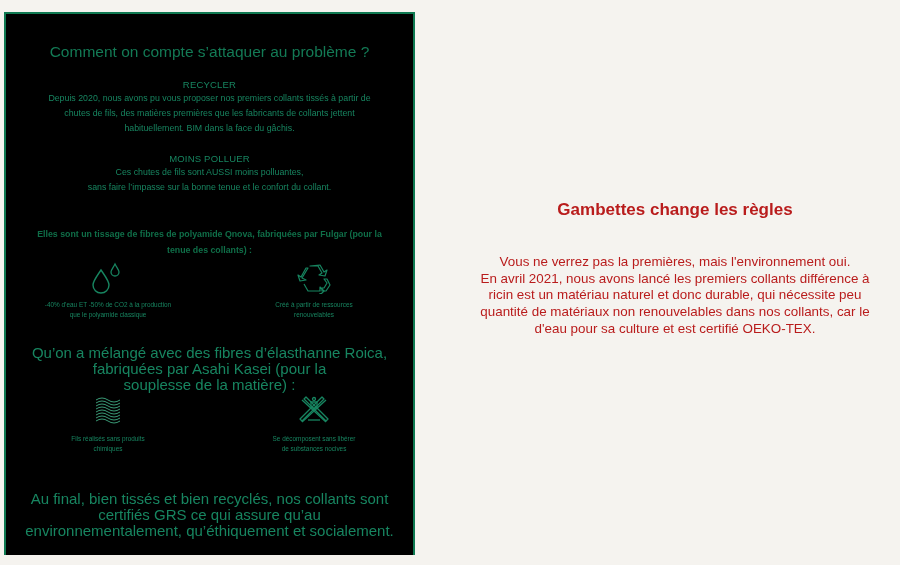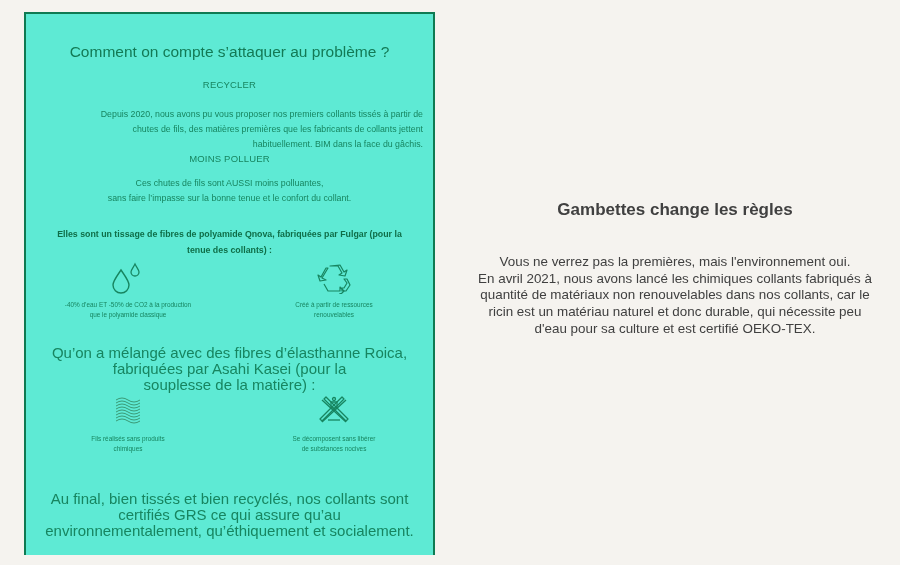--- a/index.html
+++ b/index.html
@@ -1,48 +1,48 @@
 <!DOCTYPE html>
 <html><head>
 <meta charset="utf-8">
 <style>
   html,body{margin:0;padding:0;}
   body{width:900px;height:565px;background:#f5f3ef;position:relative;overflow:hidden;font-family:"Liberation Sans",sans-serif;}
-  .card{position:absolute;left:24px;top:12px;width:407px;height:541px;background:#5eead4;border-left:2px solid #0f7a52;border-right:2px solid #0f7a52;border-top:2px solid #0f7a52;box-sizing:content-box;color:#178560;text-align:center;}
+  .card{position:absolute;left:4px;top:12px;width:407px;height:541px;background:#000000;border-left:2px solid #0f7a52;border-right:2px solid #0f7a52;border-top:2px solid #0f7a52;box-sizing:content-box;color:#178560;text-align:center;}
   .title{position:absolute;left:0;right:0;top:29px;font-size:15.5px;color:#137a55;}
   .sec-h{font-size:9.5px;letter-spacing:0.2px;}
   .p{font-size:8.8px;line-height:15px;}
   .blk{position:absolute;left:10px;right:10px;}
   .bold{font-weight:bold;color:#0f6e48;font-size:8.8px;line-height:16px;margin-top:18px;}
   .mid{font-size:15px;line-height:16px;}
   .feat{position:absolute;width:180px;text-align:center;}
   .feat .cap{font-size:6.4px;line-height:10px;margin-top:6px;}
   .icon{display:block;margin:0 auto;}
-  .right{position:absolute;left:470px;width:410px;text-align:center;color:#404040;}
+  .right{position:absolute;left:470px;width:410px;text-align:center;color:#b91c1c;}
   .r-title{top:200px;font-size:17px;font-weight:bold;}
   .r-body{top:254px;font-size:13.4px;line-height:16.7px;}
 </style>
 </head>
 <body>
 
 <div class="card">
   <div class="title">Comment on compte s’attaquer au problème ?</div>
 
   <div class="blk" style="top:65px;">
     <div class="sec-h">RECYCLER</div>
-    <div class="p" style="margin-top:17px;text-align:right;">
+    <div class="p" style="margin-top:1px;">
       <div>Depuis 2020, nous avons pu vous proposer nos premiers collants tissés à partir de</div>
       <div>chutes de fils, des matières premières que les fabricants de collants jettent</div>
       <div>habituellement. BIM dans la face du gâchis.</div>
     </div>
   </div>
 
   <div class="blk" style="top:139px;">
     <div class="sec-h">MOINS POLLUER</div>
-    <div class="p" style="margin-top:12px;">
+    <div class="p" style="margin-top:1px;">
       <div>Ces chutes de fils sont AUSSI moins polluantes,</div>
       <div>sans faire l’impasse sur la bonne tenue et le confort du collant.</div>
     </div>
   </div>
 
   <div class="blk bold" style="top:194px;">
     <div>Elles sont un tissage de fibres de polyamide Qnova, fabriquées par Fulgar (pour la</div>
     <div>tenue des collants) :</div>
   </div>
 
@@ -115,17 +115,17 @@
 
   <div class="blk mid" style="top:477px;">
     <div>Au final, bien tissés et bien recyclés, nos collants sont certifiés GRS ce qui assure qu’au</div>
     <div>environnementalement, qu’éthiquement et socialement.</div>
   </div>
 </div>
 
 <div class="right r-title">Gambettes change les règles</div>
 <div class="right r-body">
   <div>Vous ne verrez pas la premières, mais l'environnement oui.</div>
-  <div>En avril 2021, nous avons lancé les chimiques collants fabriqués à</div>
+  <div>En avril 2021, nous avons lancé les premiers collants différence à</div>
+  <div>ricin est un matériau naturel et donc durable, qui nécessite peu</div>
   <div>quantité de matériaux non renouvelables dans nos collants, car le</div>
-  <div>ricin est un matériau naturel et donc durable, qui nécessite peu</div>
   <div>d'eau pour sa culture et est certifié OEKO-TEX.</div>
 </div>
 
 </body></html>

